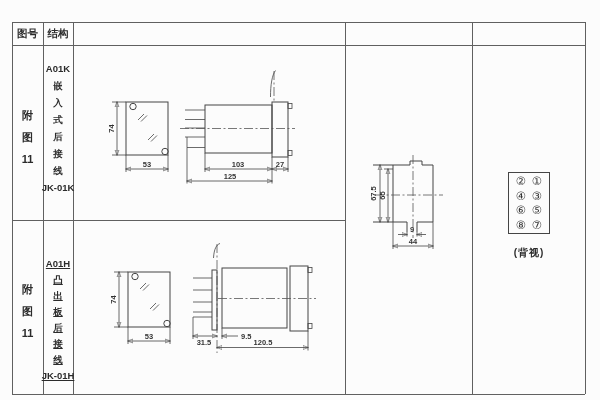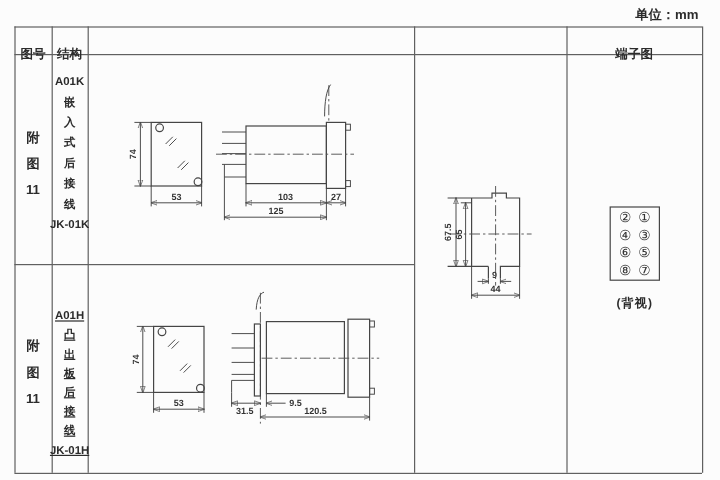--- a/index.html
+++ b/index.html
@@ -3,21 +3,21 @@
 <meta charset="utf-8">
 <style>
   html,body{margin:0;padding:0;background:#fff;}
   .page{position:relative;width:600px;height:400px;background:#fcfcfc;
         font-family:"Liberation Sans",sans-serif;color:#2b2b2b;overflow:hidden;}
   .h{position:absolute;height:1px;background:#606060;}
   .v{position:absolute;width:1px;background:#606060;}
   .lbl{position:absolute;text-align:center;}
   .unit{position:absolute;left:470px;top:5px;width:112px;text-align:right;
         font-size:11px;font-weight:700;}
-  .hdr{font-size:10.5px;font-weight:700;line-height:23px;top:34px;}
+  .hdr{font-size:10.5px;font-weight:700;line-height:23px;top:22px;}
   .spread{letter-spacing:2px;}
   .vert{white-space:pre-line;font-weight:700;}
   .fig{font-size:11px;line-height:22px;}
   .struct{font-size:9.5px;line-height:17px;}
   .struct2{font-size:9.5px;line-height:16px;}
   svg{position:absolute;overflow:visible;}
   svg line,svg rect,svg path,svg circle{stroke:#454545;fill:none;}
   .thin{stroke-width:0.8;}
   .dd{stroke:#555;stroke-width:0.8;stroke-dasharray:9 2.5 2 2.5;}
   svg text{font-family:"Liberation Sans",sans-serif;font-size:7.5px;
@@ -28,36 +28,34 @@
         direction:rtl;}
   .tbox span{font-size:11.5px;color:#333;direction:ltr;}
   .tcap{position:absolute;left:492px;top:246px;width:74px;text-align:center;
         font-size:10px;letter-spacing:1px;font-weight:600;}
 </style>
 </head>
 <body>
 
 <div class="page">
 
-  <div class="unit">单位：mm</div>
 
   <div class="h" style="left:12px;top:22px;width:573px;"></div>
   <div class="h" style="left:12px;top:45px;width:573px;"></div>
   <div class="h" style="left:12px;top:220px;width:333px;"></div>
   <div class="h" style="left:12px;top:394px;width:573px;"></div>
   <div class="v" style="left:12px;top:22px;height:372px;"></div>
   <div class="v" style="left:43px;top:22px;height:372px;"></div>
   <div class="v" style="left:73px;top:22px;height:372px;"></div>
   <div class="v" style="left:345px;top:22px;height:372px;"></div>
   <div class="v" style="left:472px;top:22px;height:372px;"></div>
   <div class="v" style="left:585px;top:22px;height:372px;"></div>
 
   <div class="lbl hdr" style="left:12px;width:31px;">图号</div>
   <div class="lbl hdr" style="left:43px;width:30px;">结构</div>
-  <div class="lbl hdr" style="left:472px;width:113px;">端子图</div>
 
   <div class="lbl vert fig" style="left:12px;top:104px;width:31px;">附
 图
 11</div>
   <div class="lbl vert struct" style="left:40px;top:60px;width:36px;">A01K
 嵌
 入
 式
 后
 接

